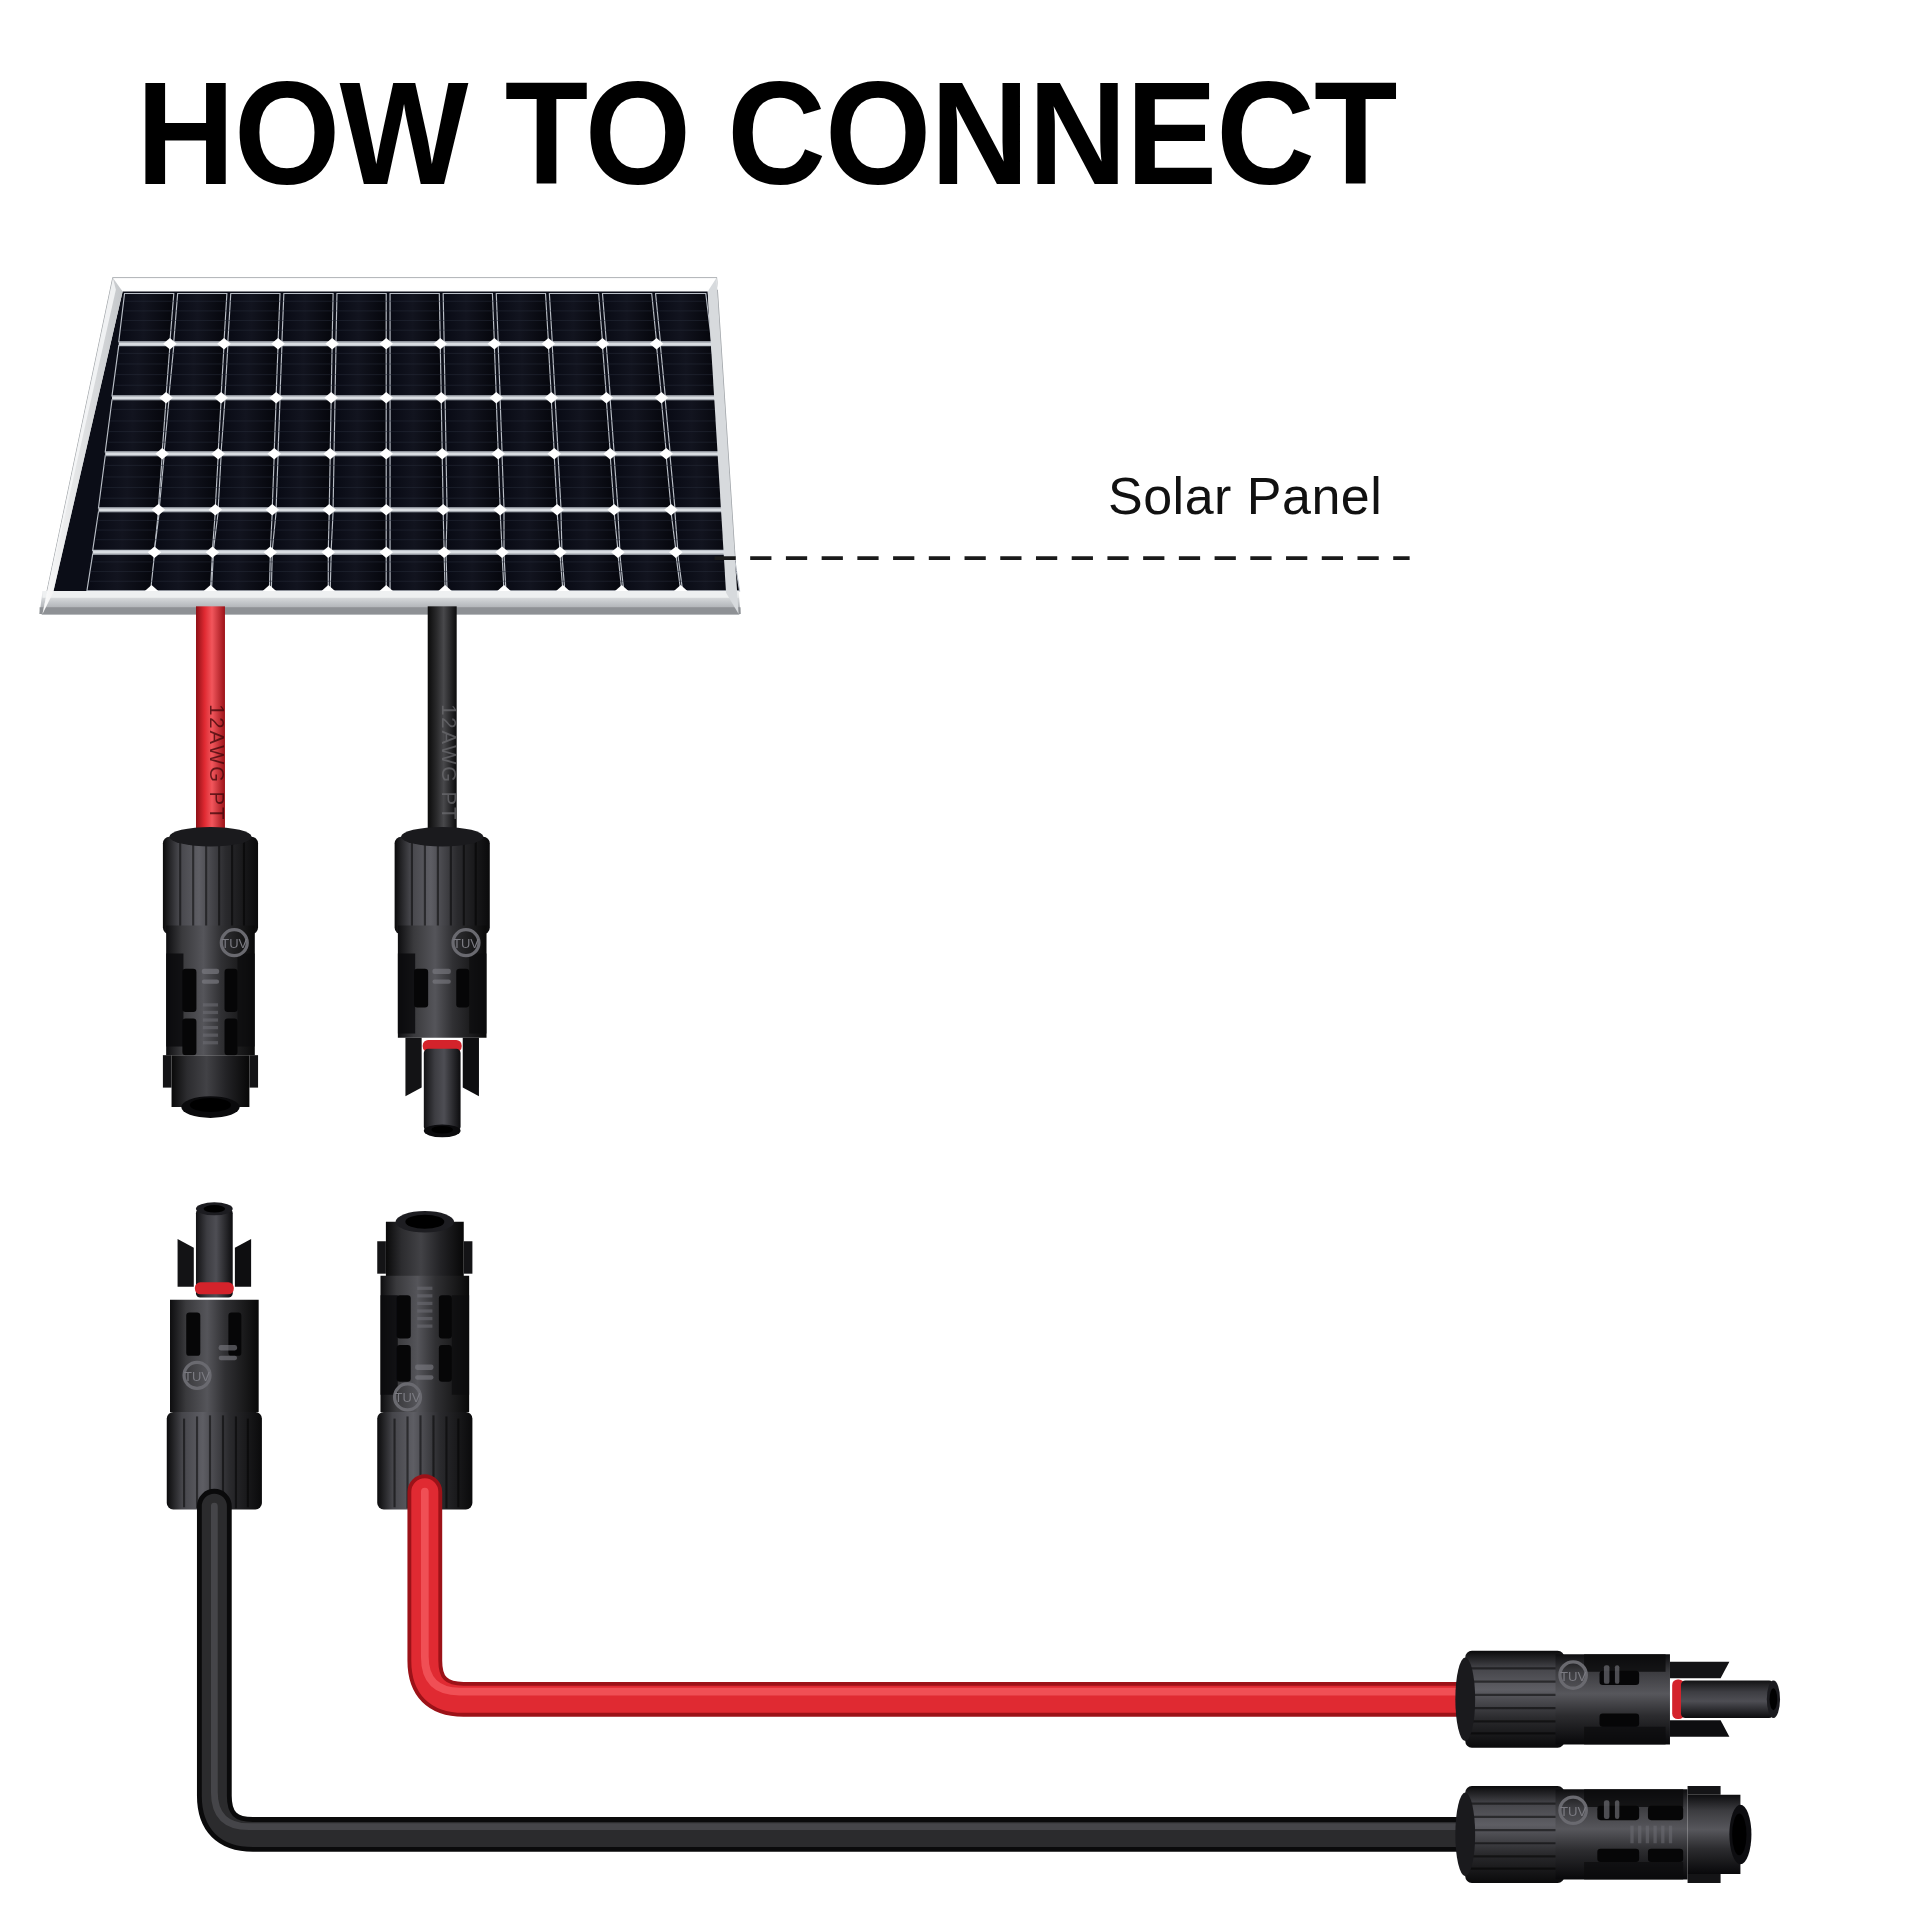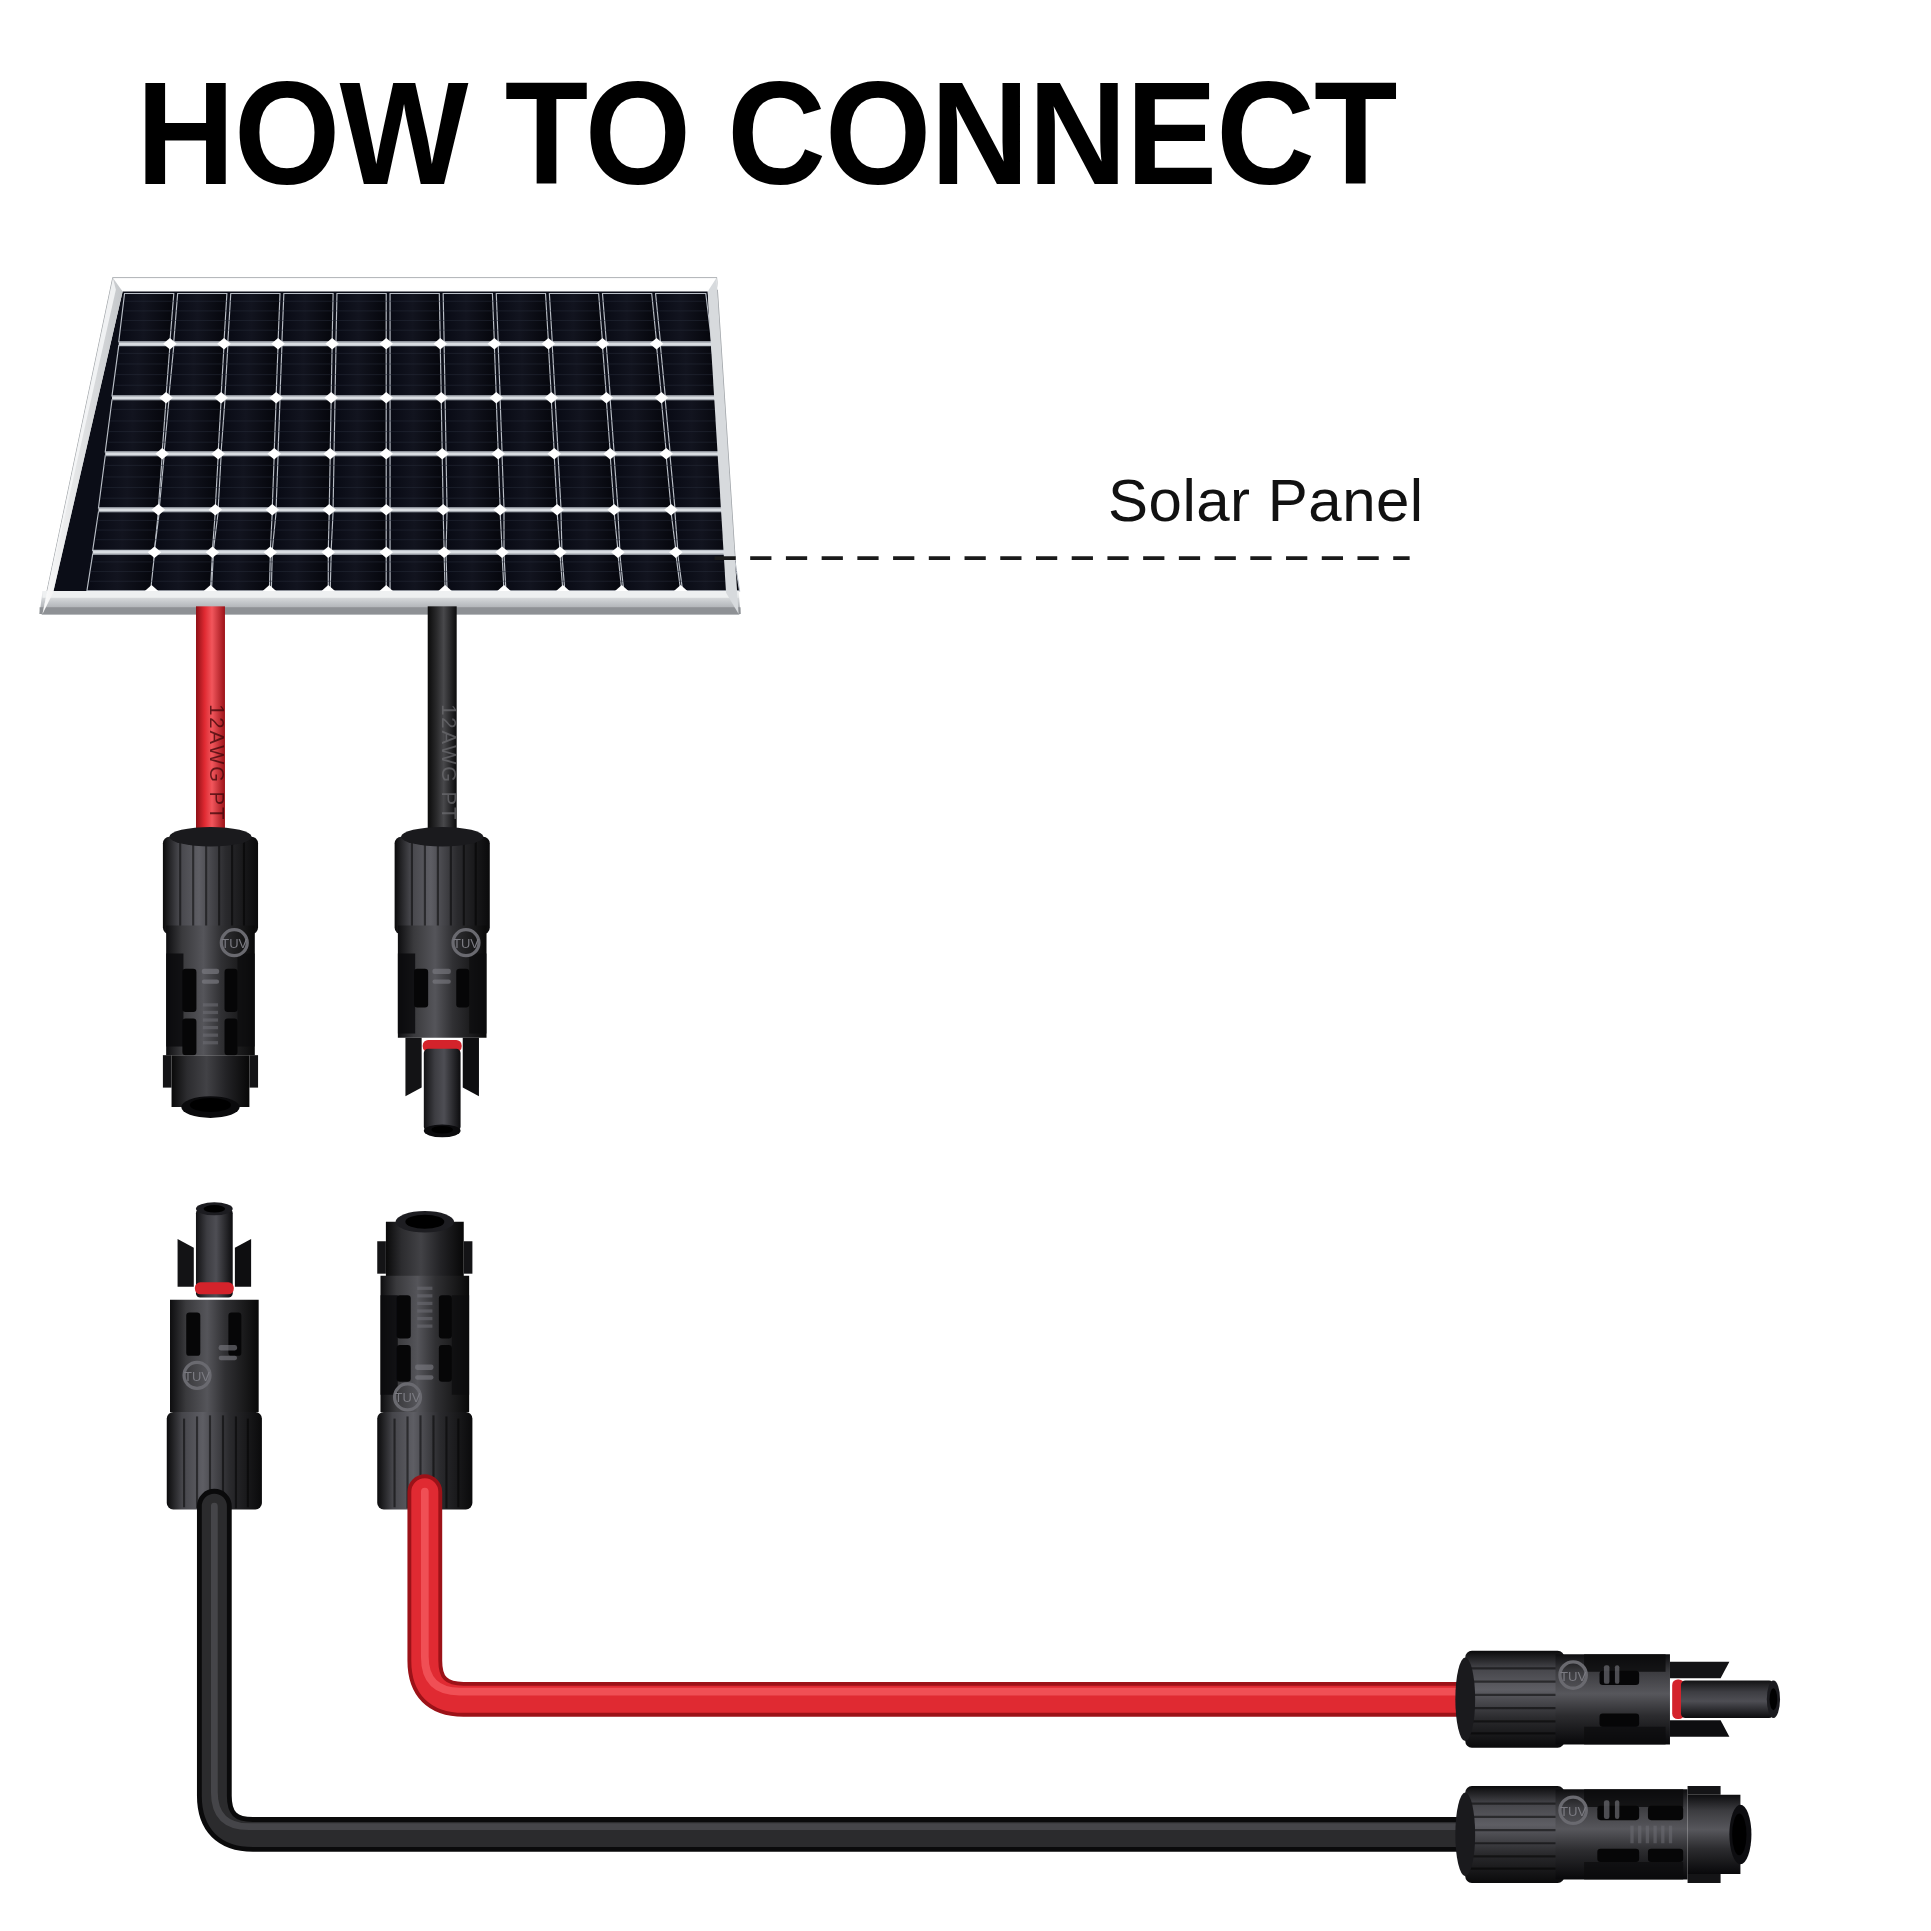--- a/index.html
+++ b/index.html
@@ -23,21 +23,21 @@
     line-height:1.05;
     color:#000;
     transform:scaleX(0.93);
     transform-origin:50% 50%;
     white-space:nowrap;
   }
 
   .panel-label{
     position:absolute;
     left:1108px; top:466px;
-    font-size:60px;
+    font-size:52px;
     font-weight:400;
     color:#111;
     letter-spacing:0.5px;
     white-space:nowrap;
   }
 
   svg.layer{position:absolute;left:0;top:0;width:1931px;height:1931px;}
 </style>
 </head>
 <body>

